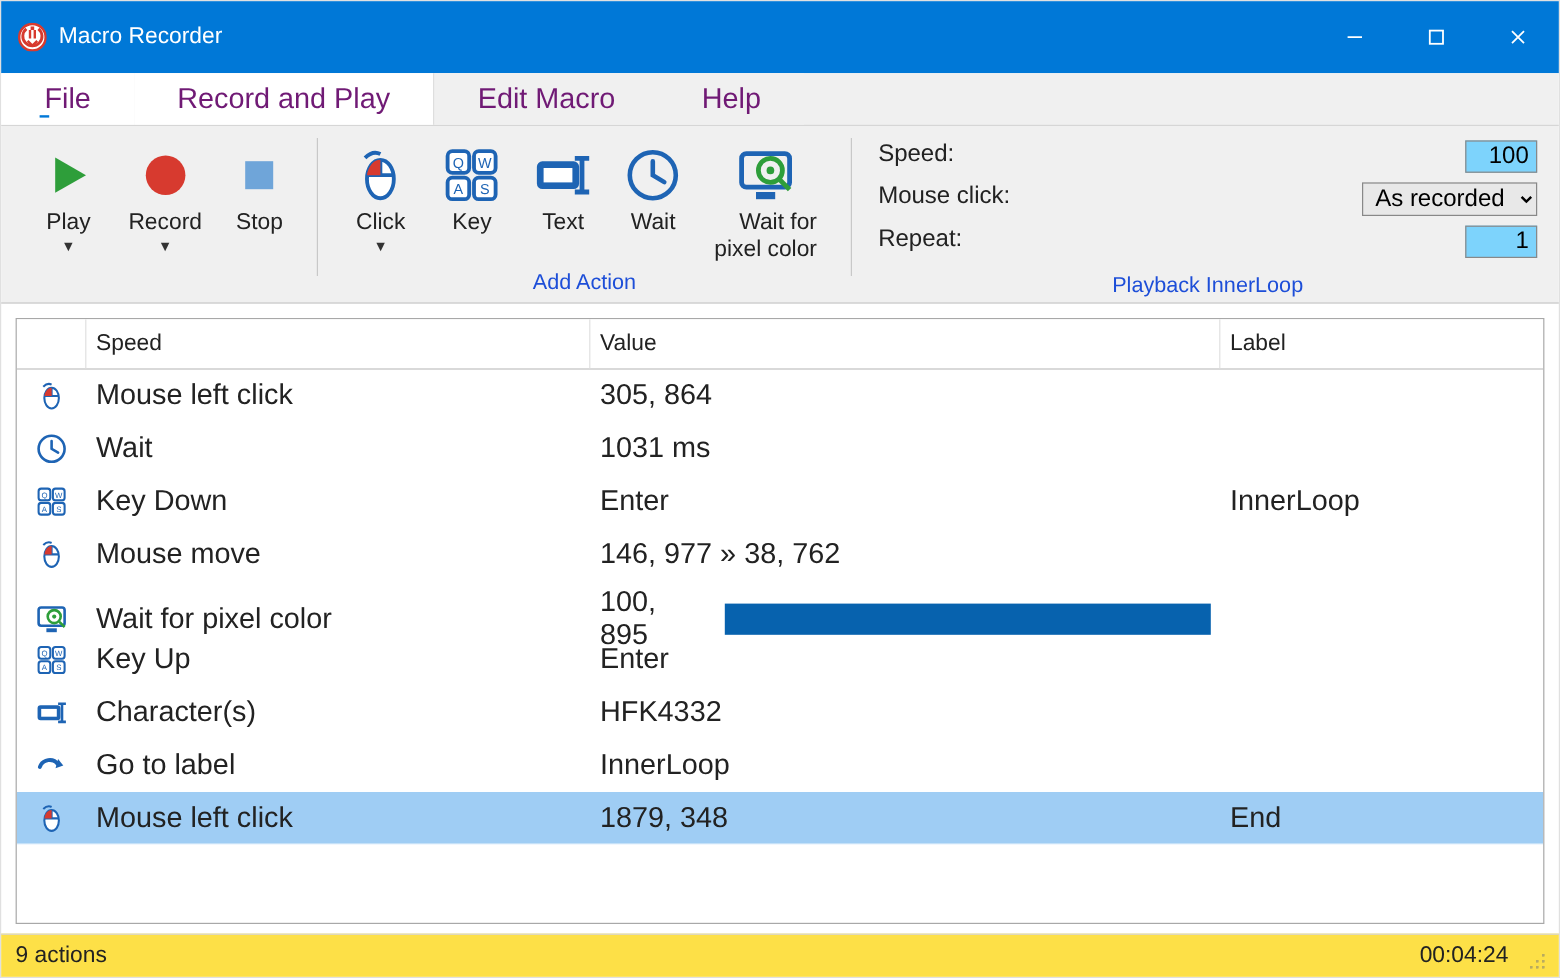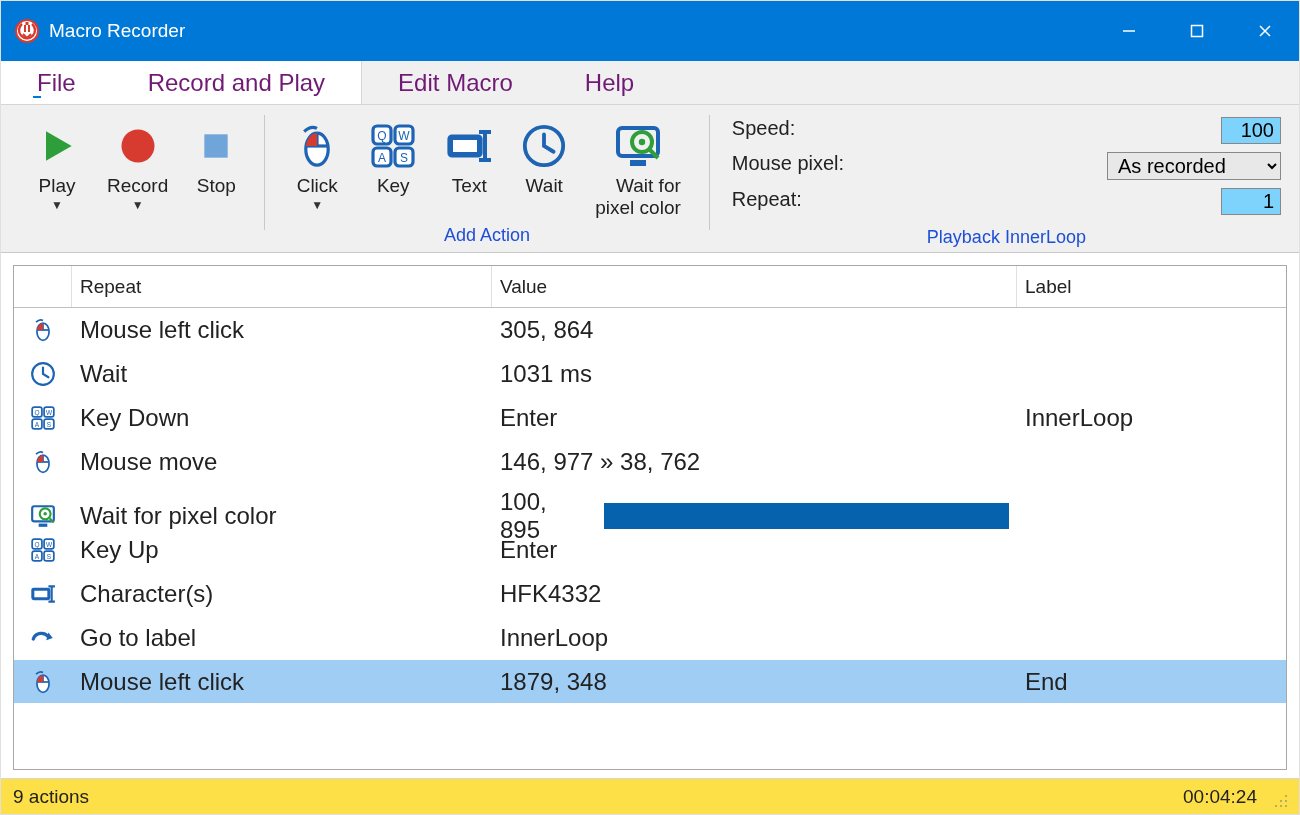--- a/index.html
+++ b/index.html
@@ -89,21 +89,21 @@
   .chev { font-size:12px; color:#333; margin-top:2px;}
   .props { flex:1; display:flex; flex-direction:column; padding:4px 8px 0 18px;}
   .prop-row { display:flex; margin-bottom:8px; }
   .prop-row label { width:135px; font-size:20px; }
   .prop-row input, .prop-row select {
     font-family:inherit; font-size:20px; padding:1px 6px;
     border:1px solid #888;
     background:#7dd3fc;
   }
   .prop-row input { width:60px; text-align:right; margin-left:auto;}
-  .prop-row select { width:174px; margin-left:auto; background:#e8e8e8; }
+  .prop-row select { width:146px; margin-left:auto; background:#e8e8e8; }
   
   .list-area {
     flex:1;
     padding:12px 12px 8px 12px;
     display:flex; flex-direction:column;
     min-height:0;
   }
   .grid {
     border:1px solid #a8a8a8;
     flex:1;
@@ -329,38 +329,38 @@
       <div class="group-label">Add Action</div>
     </div>
     <div class="ribbon-sep"></div>
 
     <div class="props">
       <div class="prop-row">
         <label>Speed:</label>
         <input value="100" style="">
       </div>
       <div class="prop-row">
-        <label>Mouse pixel:</label>
+        <label>Mouse click:</label>
         <select>
           <option>As recorded</option>
         </select>
       </div>
       <div class="prop-row">
         <label>Repeat:</label>
         <input value="1" style="">
       </div>
       <div class="group-label" style="align-self:center">Playback InnerLoop</div>
     </div>
   </div>
 
   <div class="list-area">
     <div class="grid">
       <div class="grid-head">
         <div></div>
-        <div>Repeat</div>
+        <div>Speed</div>
         <div>Value</div>
         <div>Label</div>
       </div>
       <div class="grid-body" id="grid-body">
           <div class="grid-row">
             <div class="cell-icon">
               <svg width="26" height="26" viewBox="-2 -4 28 30">
                 <use href="#ic-mouse"></use>
               </svg>
             </div>

